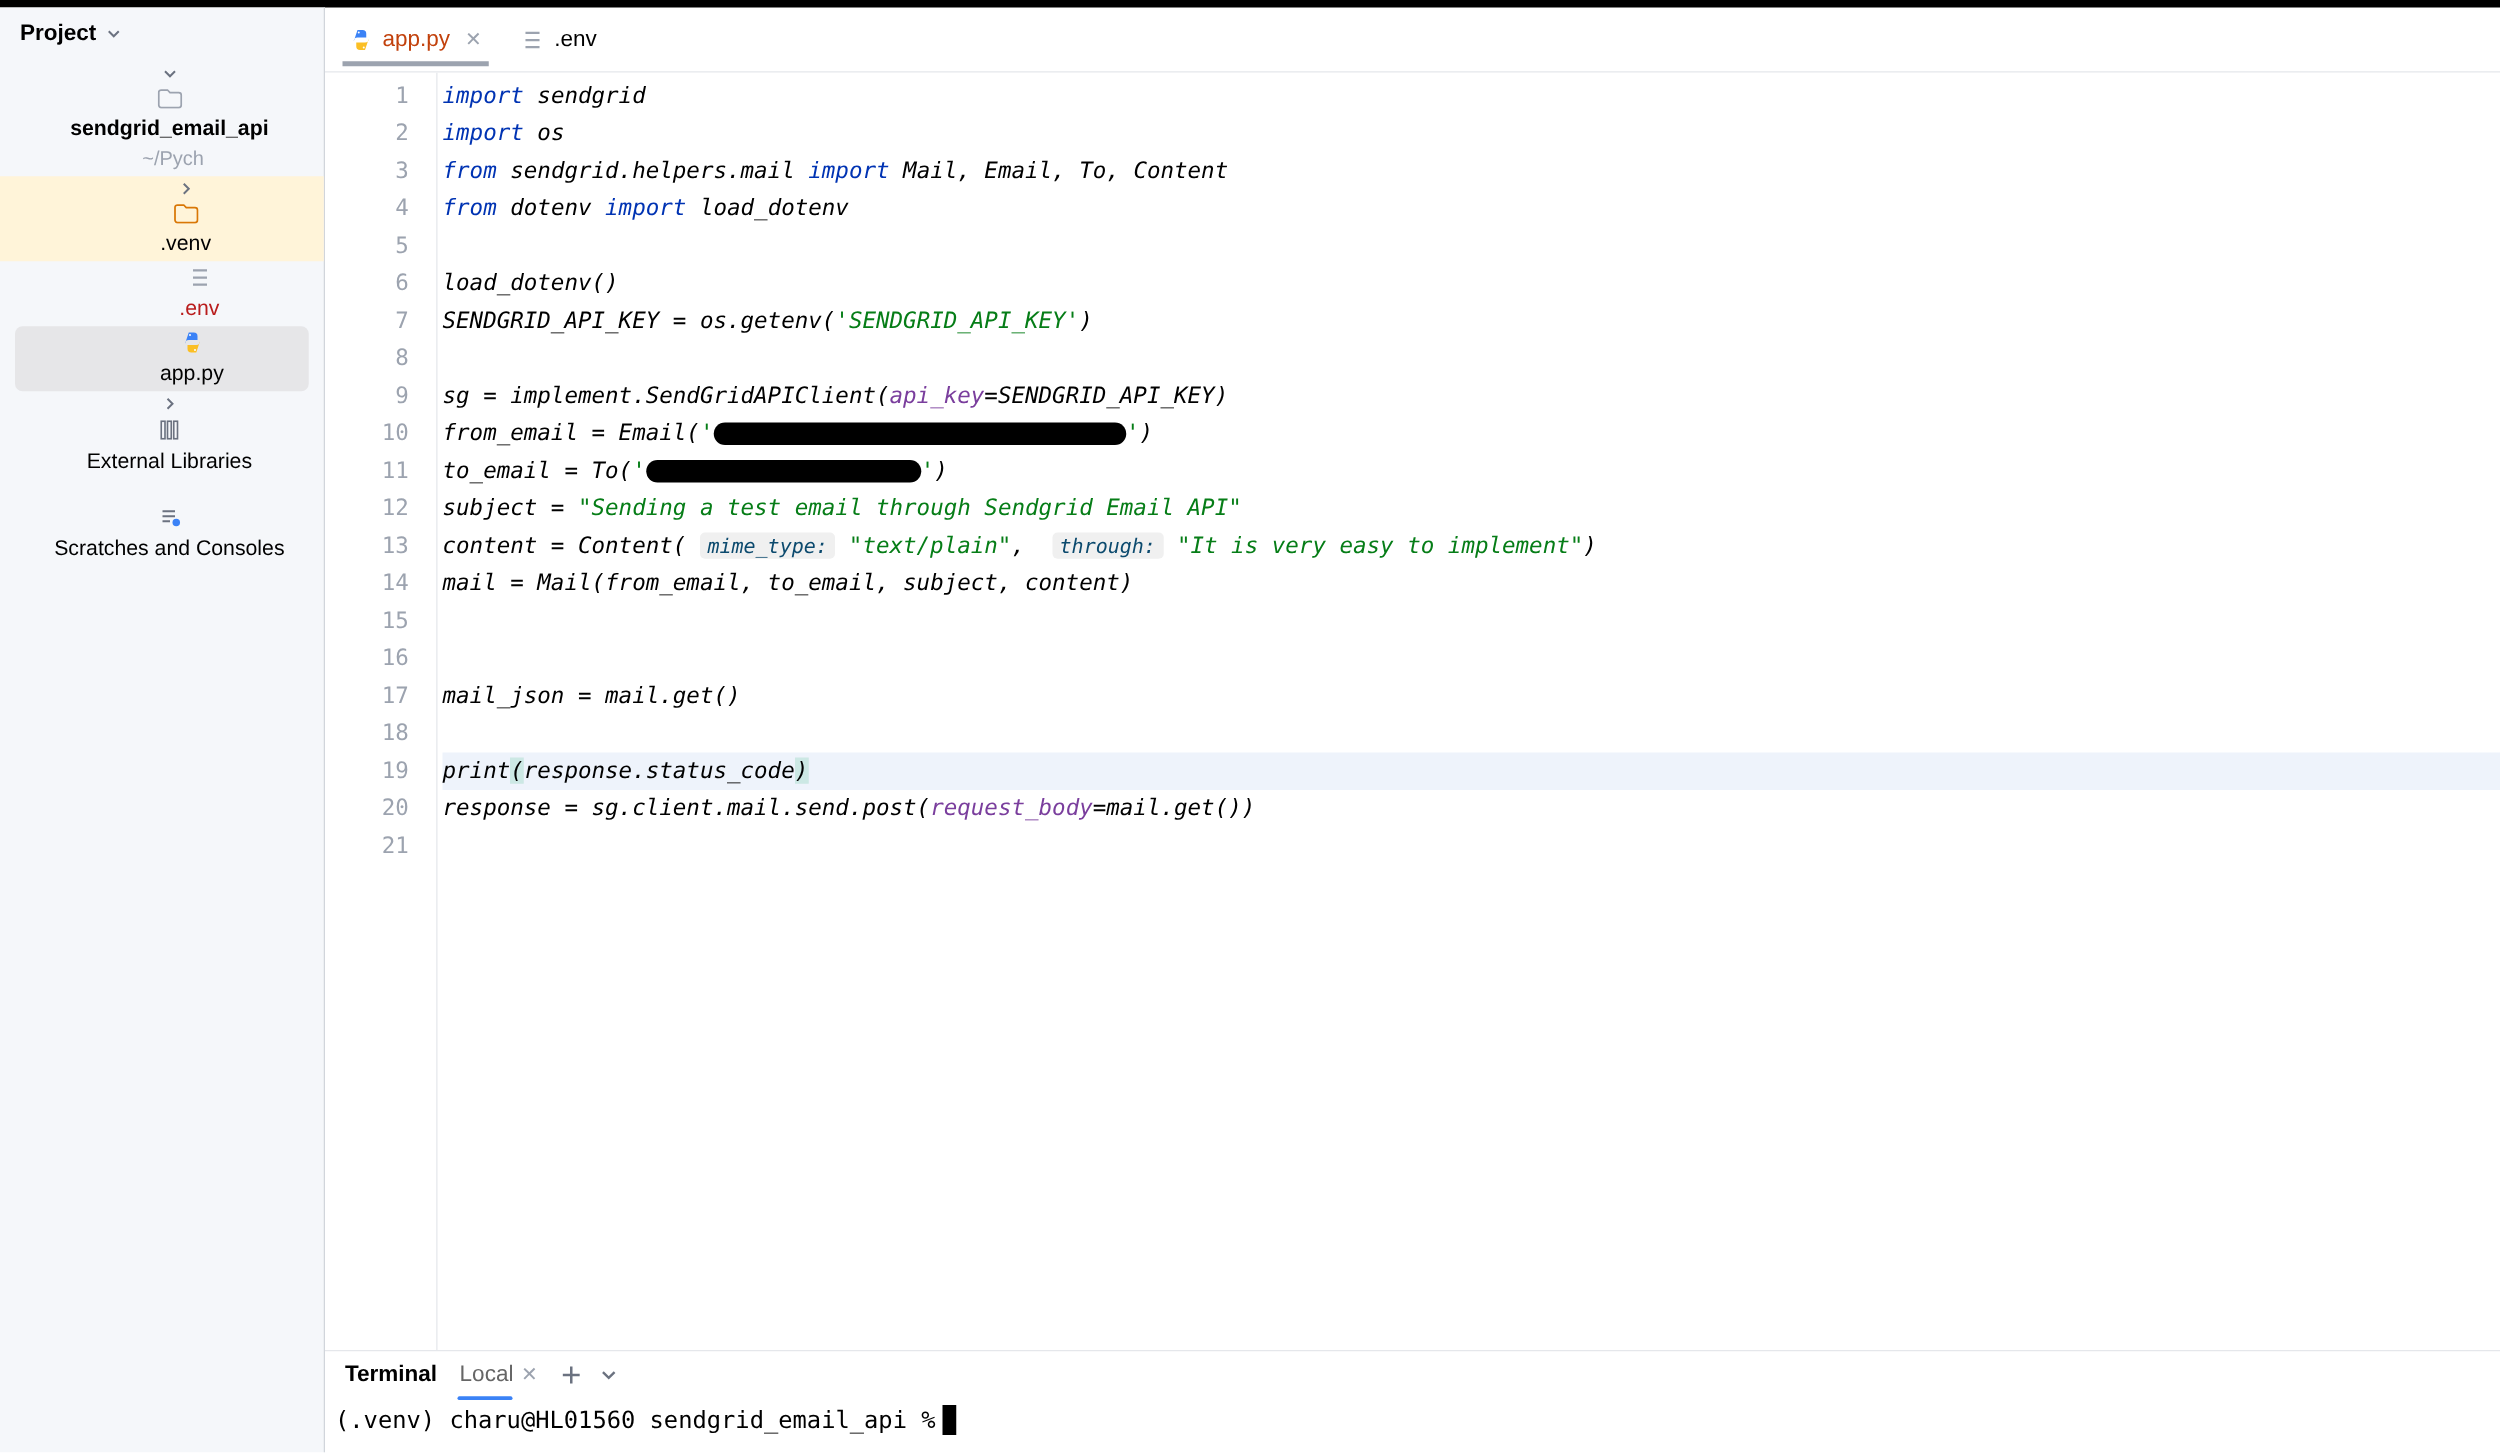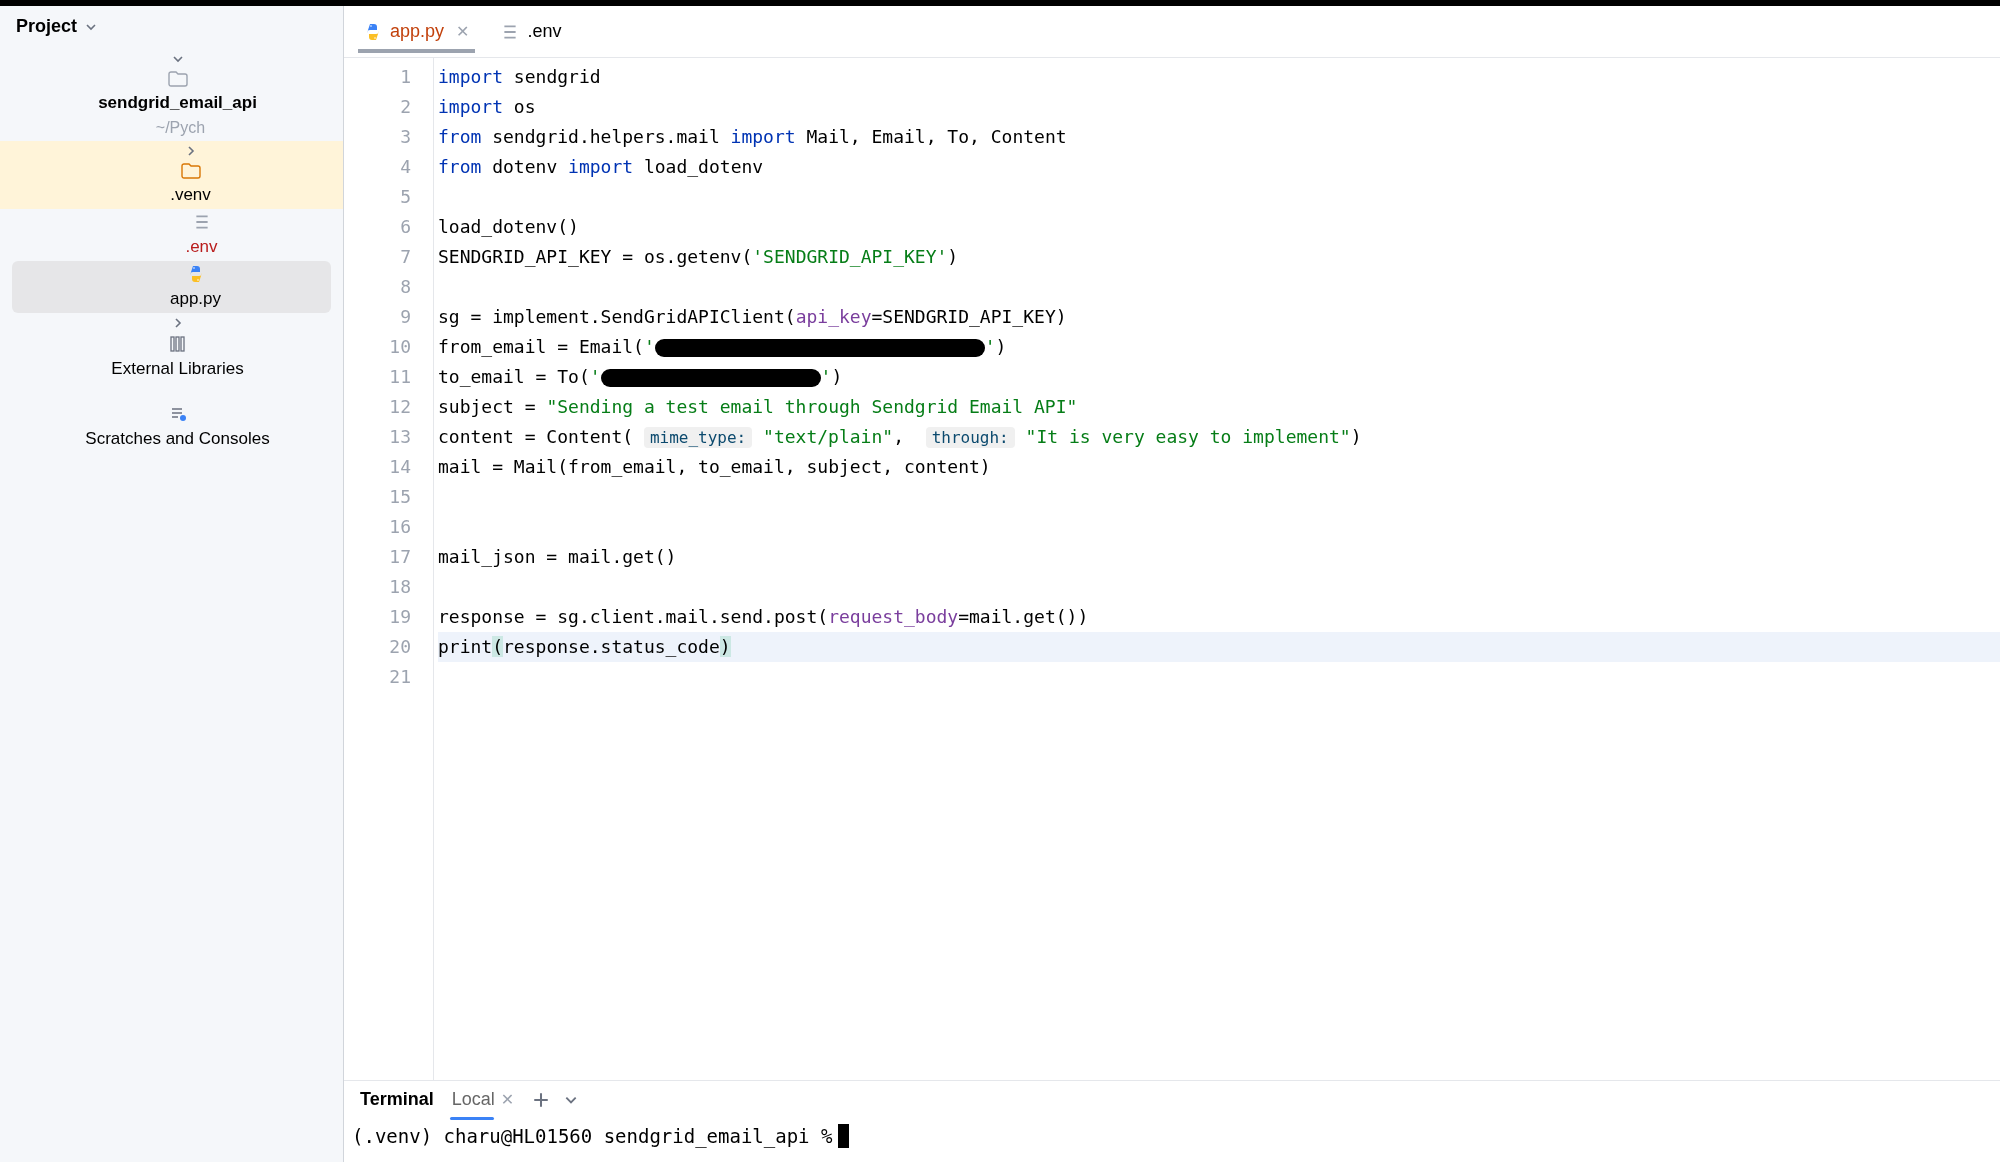--- a/index.html
+++ b/index.html
@@ -11,21 +11,21 @@
     }
     .top-bar {
       height: 6px;
       background: #000;
     }
     .main-layout {
       display: flex;
       height: calc(100vh - 6px);
     }
     .sidebar {
-      width: 344px;
+      width: 260px;
       background: #f5f7fa;
       border-right: 1px solid #d1d5db;
       display: flex;
       flex-direction: column;
     }
     .sidebar-header {
       padding: 10px 16px;
       display: flex;
       align-items: center;
       gap: 8px;
@@ -133,20 +133,21 @@
     .gutter .ln { height: 30px; }
     .code-lines {
       padding-left: 4px;
       padding-top: 4px;
       flex: 1;
     }
     .code-line {
       height: 30px;
       white-space: pre;
       padding-left: 0;
+      font-style: italic;
     }
     .code-line.current-line { background: #eef3fb; }
     .kw { color: #0033b3; }
     .str { color: #067d17; }
     .param { color: #7a3e9d; }
     .builtin { color: #000; }
     .hint { background: #f0f0f0; color: #0c4a6e; border-radius: 4px; padding: 1px 6px; font-size: 16px; }
     .redacted {
       display: inline-block;
       background: #000;
@@ -359,22 +360,22 @@
         <div class="code-line"><span>sg = implement.SendGridAPIClient(</span><span class="param">api_key</span><span>=SENDGRID_API_KEY)</span></div>
         <div class="code-line"><span>from_email = Email(</span><span class="str">'</span><span class="redacted w1"></span><span class="str">'</span><span>)</span></div>
         <div class="code-line"><span>to_email = To(</span><span class="str">'</span><span class="redacted w2"></span><span class="str">'</span><span>)</span></div>
         <div class="code-line"><span>subject = </span><span class="str">"Sending a test email through Sendgrid Email API"</span></div>
         <div class="code-line"><span>content = Content( </span><span class="hint">mime_type:</span><span class="str"> "text/plain"</span><span>,  </span><span class="hint">through:</span><span class="str"> "It is very easy to implement"</span><span>)</span></div>
         <div class="code-line"><span>mail = Mail(from_email, to_email, subject, content)</span></div>
         <div class="code-line"></div>
         <div class="code-line"></div>
         <div class="code-line"><span>mail_json = mail.get()</span></div>
         <div class="code-line"></div>
+        <div class="code-line current-line"><span class="builtin">print</span><span class="bracket-hl">(</span><span>response.status_code</span><span class="bracket-hl">)</span></div>
         <div class="code-line"><span>response = sg.client.mail.send.post(</span><span class="param">request_body</span><span>=mail.get())</span></div>
-        <div class="code-line current-line"><span class="builtin">print</span><span class="bracket-hl">(</span><span>response.status_code</span><span class="bracket-hl">)</span></div>
         <div class="code-line"></div>
       </div>
     </div>
 
     <div class="bottom-panel">
       <div class="bottom-tabs">
         <div class="bottom-tab">Terminal</div>
         <div class="bottom-tab secondary active-under">
           <span>Local</span>
           <span class="bottom-tab-close">✕</span>

